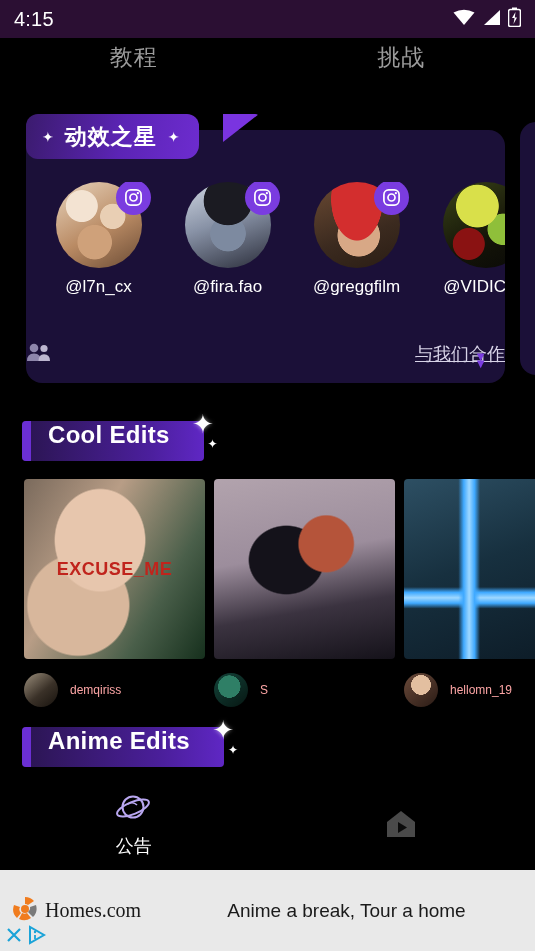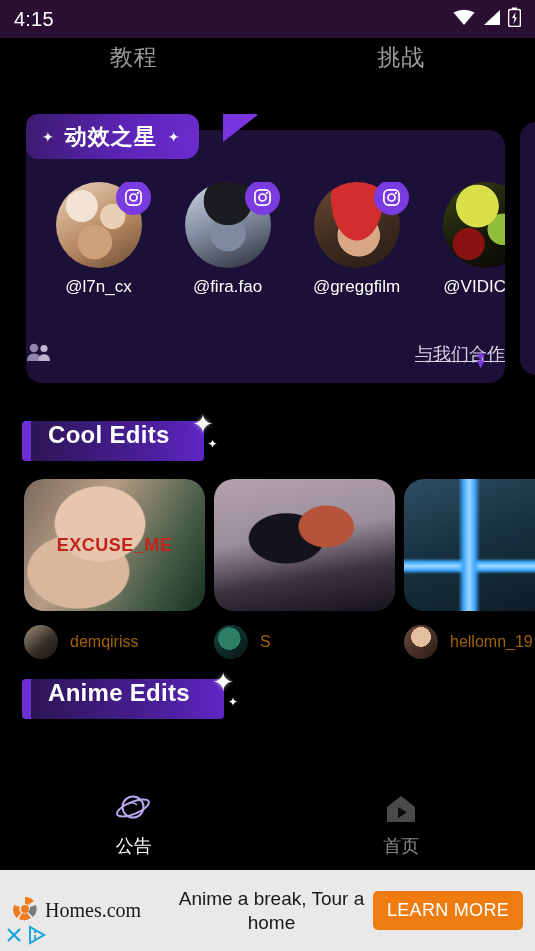--- a/index.html
+++ b/index.html
@@ -103,31 +103,31 @@
   .pill-spark{
     position:absolute; right:-10px; top:-12px; color:#fff; font-size:26px;
     text-shadow:0 0 4px rgba(255,255,255,.6);
   }
   .pill-spark-sm{ position:absolute; right:-14px; top:16px; color:#fff; font-size:12px; }
 
   
   .vid-row{ display:flex; gap:9px; padding:18px 0 0 24px; }
   .vid-card{ flex:0 0 181px; }
   .thumb{
-    width:181px; height:132px; border-radius:20px; overflow:hidden;
+    width:181px; height:180px; border-radius:4px; overflow:hidden;
     position:relative; background:#222;
   }
   .thumb-label{
     position:absolute; left:50%; top:50%; transform:translate(-50%,-50%);
     color:#c0241c; font-size:18px; font-weight:700; letter-spacing:.5px;
     white-space:nowrap;
   }
   .vid-foot{ display:flex; align-items:center; gap:12px; margin-top:14px; }
   .avatar-sm{ width:34px; height:34px; border-radius:50%; overflow:hidden; background:#444; flex:0 0 34px; }
-  .vid-user{ font-size:16px; color:#a16207; white-space:nowrap; overflow:hidden; }
+  .vid-user{ font-size:12px; color:#fca5a5; white-space:nowrap; overflow:hidden; }
 
   .section-head2{ margin:20px 0 0 22px; position:relative; display:inline-block; }
 
   
   .bottomnav{
     position:absolute; left:0; right:0; bottom:81px; height:92px;
     background:#000; display:flex; align-items:center;
   }
   .nav-item{ flex:1; text-align:center; position:relative; }
   .nav-ic{ height:38px; display:flex; align-items:center; justify-content:center; }
@@ -368,41 +368,39 @@
     <div class="nav-label">公告</div>
   </div>
 
   <div class="nav-item">
     <div class="nav-ic">
       <svg width="32" height="30" viewBox="0 0 32 30">
         <path d="M16 2 L30 13 L30 28 L2 28 L2 13 Z" fill="#4a4a4a"></path>
         <path d="M13 13 L22 18.5 L13 24 Z" fill="#0b0b0b"></path>
       </svg>
     </div>
-    <div class="nav-label">首页</div>
   </div>
 
 
 </div>
 
 <div class="ad">
   <div class="ad-logo">
     <span>
       <svg width="26" height="26" viewBox="0 0 26 26">
         <circle cx="13" cy="13" r="4" fill="#f07c1e"></circle>
         <path d="M13 1 a12 12 0 0 1 9 4 l-6 4 a5 5 0 0 0 -3 -1 Z" fill="#f07c1e"></path>
         <path d="M24 9 a12 12 0 0 1 -3 12 l-5 -5 a5 5 0 0 0 2 -5 Z" fill="#7a7a7a"></path>
         <path d="M19 22 a12 12 0 0 1 -12 1 l3 -6 a5 5 0 0 0 5 0 Z" fill="#f07c1e"></path>
         <path d="M5 22 A12 12 0 0 1 2 9 l6 2 a5 5 0 0 0 1 6 Z" fill="#f07c1e"></path>
       </svg>
     </span>
     <span class="ad-logo-text">Homes.com</span>
   </div>
   <div class="ad-copy">Anime a break, Tour a home</div>
-  <div class="ad-cta">LEARN MORE</div>
 
   <div class="ad-controls">
     <span>
       <svg width="20" height="20" viewBox="0 0 20 20">
         <path d="M4 4 L16 16 M16 4 L4 16" stroke="#1aa3d8" stroke-width="2.2" fill="none"></path>
       </svg>
     </span>
     <span>
       <svg width="22" height="20" viewBox="0 0 22 20">
         <path d="M2 2 L2 18 L16 10 Z" fill="none" stroke="#1aa3d8" stroke-width="2"></path>

